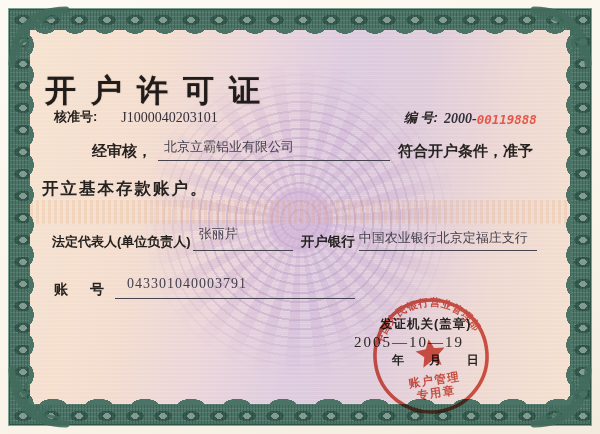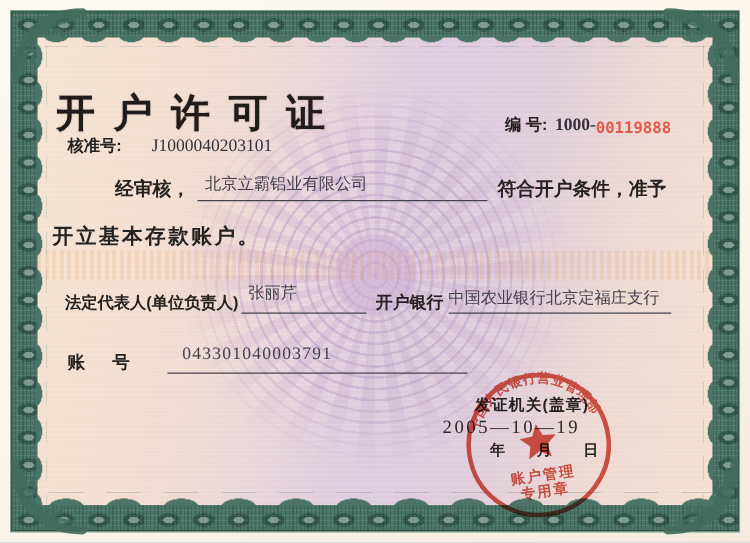--- a/index.html
+++ b/index.html
@@ -54,40 +54,40 @@
 
   
   .title{position:absolute;left:0;right:0;top:40px;text-align:left;
     font-size:31px;font-weight:900;color:#211c1a;letter-spacing:15px;padding-left:15px;
     text-shadow:0 0 1px rgba(33,28,26,.6);}
   .lbl{font-weight:bold;color:#262220;}
   .serifval{font-family:"Liberation Serif",serif;color:#33303c;}
   .row{position:absolute;display:flex;align-items:flex-end;}
   .r-approval{left:24px;top:78px;font-size:13px;text-align:center;}
   .r-approval .serifval{font-size:14px;margin-left:24px;}
-  .r-serial{left:374px;top:61px;font-size:13px;}
+  .r-serial{left:374px;top:79px;font-size:13px;font-style:italic;}
   .r-serial .serifval{font-size:14px;font-weight:bold;margin-left:6px;}
   .serial-red{font-family:"DejaVu Sans Mono",monospace;font-size:12.5px;color:#e4574b;font-weight:bold;letter-spacing:0;}
 
   .r-body1{left:62px;top:106px;}
   .b15{font-size:15px;font-weight:bold;color:#262220;}
   .fill{position:relative;display:inline-block;border-bottom:1.5px solid #46424e;height:24px;}
   .fill>span{position:absolute;left:6px;bottom:4px;white-space:nowrap;
     font-family:"Liberation Serif",serif;font-size:13px;color:#433f4d;}
   .f-company{width:232px;margin:0 8px 0 6px;}
   .r-body2{left:12px;top:148px;font-size:16.5px;font-weight:bold;color:#262220;letter-spacing:2px;}
 
   .r-rep{left:22px;top:196px;font-size:13px;}
   .f-rep{width:100px;margin-left:2px;}
   .f-rep>span{bottom:7px;left:6px;}
   .bank-lbl{margin-left:8px;font-size:13.5px;}
   .f-bank{width:178px;margin-left:4px;}
   .f-bank>span{left:0;bottom:3px;letter-spacing:0;}
 
-  .r-acct{left:24px;top:244px;gap:19px;}
+  .r-acct{left:24px;top:244px;}
   .acct-lbl{font-size:14px;letter-spacing:9px;}
   .f-acct{width:240px;margin-left:2px;}
   .f-acct>span{left:12px;bottom:6px;font-size:14px;letter-spacing:1px;margin-top:46px;}
 
   .issuing{position:absolute;left:310px;top:286px;color:#262220;}
   .iss-auth{font-size:12.5px;font-weight:bold;margin-left:40px;letter-spacing:1px;}
   .iss-date{font-family:"Liberation Serif",serif;font-size:15px;letter-spacing:2px;margin:1px 0 0 14px;color:#2c2826;}
   .iss-units{font-size:12px;font-weight:bold;margin:1px 0 0 52px;word-spacing:22px;}
 
   .seal{position:absolute;left:369px;top:294px;width:124px;height:124px;
@@ -137,21 +137,21 @@
 
     <div class="title">开户许可证</div>
 
     <div class="row r-approval">
       <span class="lbl">核准号:</span>
       <span class="serifval">J1000040203101</span>
     </div>
 
     <div class="row r-serial">
       <span class="lbl">编 号:</span>
-      <span class="serifval">1000-</span>
+      <span class="serifval">2000-</span>
       <span class="serial-red">00119888</span>
     </div>
 
     <div class="row r-body1">
       <span class="b15">经审核，</span>
       <span class="fill f-company">
         <span>北京立霸铝业有限公司</span>
       </span>
       <span class="b15">符合开户条件，准予</span>
     </div>

